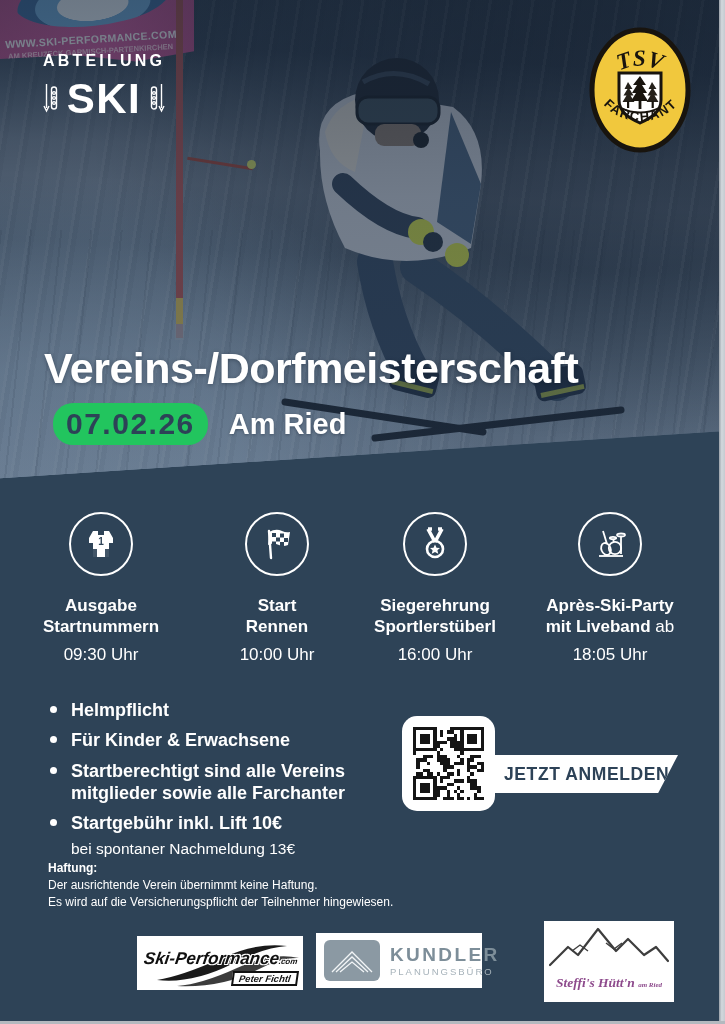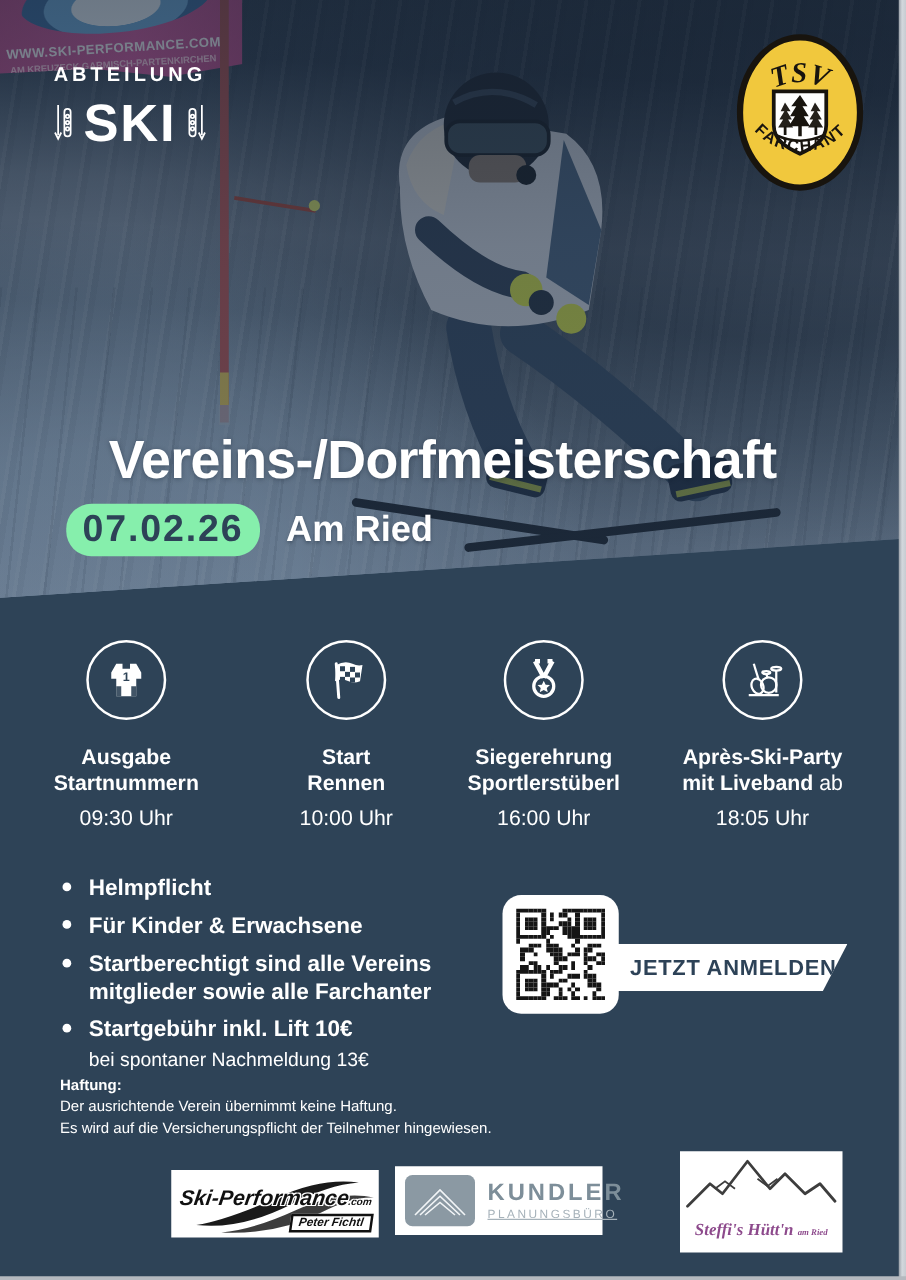--- a/index.html
+++ b/index.html
@@ -44,23 +44,23 @@
 
   
   .dept{position:absolute;left:34px;top:52px;width:140px;text-align:center;z-index:4;}
   .dept-line1{font-size:16px;font-weight:700;letter-spacing:3.2px;}
   .dept-row{display:flex;align-items:center;justify-content:center;gap:9px;margin-top:8px;}
   .dept-line2{font-size:42px;font-weight:700;letter-spacing:1.5px;line-height:1;}
 
   .badge{position:absolute;left:589px;top:27px;z-index:4;}
 
   .title{position:absolute;left:44px;top:344px;font-size:43px;font-weight:800;letter-spacing:-.5px;
-    white-space:nowrap;z-index:4;text-shadow:0 1px 4px rgba(10,20,35,.35);margin-left:43px;}
+    white-space:nowrap;z-index:4;text-shadow:0 1px 4px rgba(10,20,35,.35);}
   .date-row{position:absolute;left:53px;top:403px;display:flex;align-items:center;gap:21px;z-index:4;}
-  .date-box{background:#86efac;color:#2d4257;font-size:30px;font-weight:800;letter-spacing:1.5px;
+  .date-box{background:#22c55e;color:#2d4257;font-size:30px;font-weight:800;letter-spacing:1.5px;
     padding:4px 13px;border-radius:20px;}
   .location{font-size:29px;font-weight:800;text-shadow:0 1px 3px rgba(10,20,35,.35);}
 
   
   .sch-col{position:absolute;width:176px;text-align:center;top:512px;}
   .sch-col.c1{left:13px;} .sch-col.c2{left:189px;} .sch-col.c3{left:347px;} .sch-col.c4{left:522px;}
   .sch-circle{width:64px;height:64px;border:2.5px solid #fff;border-radius:50%;margin:0 auto;
     display:flex;align-items:center;justify-content:center;box-sizing:border-box;}
   .sch-label{margin-top:19px;font-size:17px;font-weight:700;line-height:1.26;}
   .sch-ab{font-weight:400;}
@@ -95,21 +95,21 @@
     font-size:17px;transform:skewX(-8deg);white-space:nowrap;
     text-shadow:1px 1px 0 #fff,-1px -1px 0 #fff,1px -1px 0 #fff,-1px 1px 0 #fff;}
   .sp1-com{font-size:8px;font-weight:800;}
   .sp1-sub{position:absolute;right:5px;bottom:4px;border:2px solid #111;background:#fff;color:#111;
     padding:0 5px;font-size:9.5px;font-style:italic;font-weight:800;transform:skewX(-8deg);}
   .sp2{left:316px;top:933px;width:166px;height:55px;display:flex;align-items:center;gap:10px;
     padding:6px 8px;box-sizing:border-box;}
   .sp2-mark{width:56px;height:41px;background:#8b99a3;border-radius:6px;flex:none;
     display:flex;align-items:center;justify-content:center;}
   .sp2-name{font-size:19px;font-weight:600;letter-spacing:2.4px;color:#7d8e99;}
-  .sp2-sub{font-size:9.5px;font-weight:400;letter-spacing:2px;color:#a6b2ba;margin-top:0;text-decoration:underline;}
+  .sp2-sub{font-size:9.5px;font-weight:400;letter-spacing:2px;color:#a6b2ba;margin-top:0;}
   .sp3{left:544px;top:921px;width:130px;height:81px;text-align:center;}
   .sp3-name{color:#8d4a8c;font-family:"Liberation Serif","DejaVu Serif",serif;font-style:italic;
     font-weight:700;font-size:13.5px;margin-top:-2px;white-space:nowrap;}
   .sp3-sub{font-size:7px;}
 
   
   .edge-right{position:absolute;right:0;top:0;width:6px;height:100%;z-index:10;
     background:linear-gradient(90deg,#99a0a8,#d3d8dd 45%,#c5cad0);}
   .edge-bottom{position:absolute;left:0;bottom:0;width:100%;height:3px;background:#b4b9bf;z-index:10;}
 </style>

